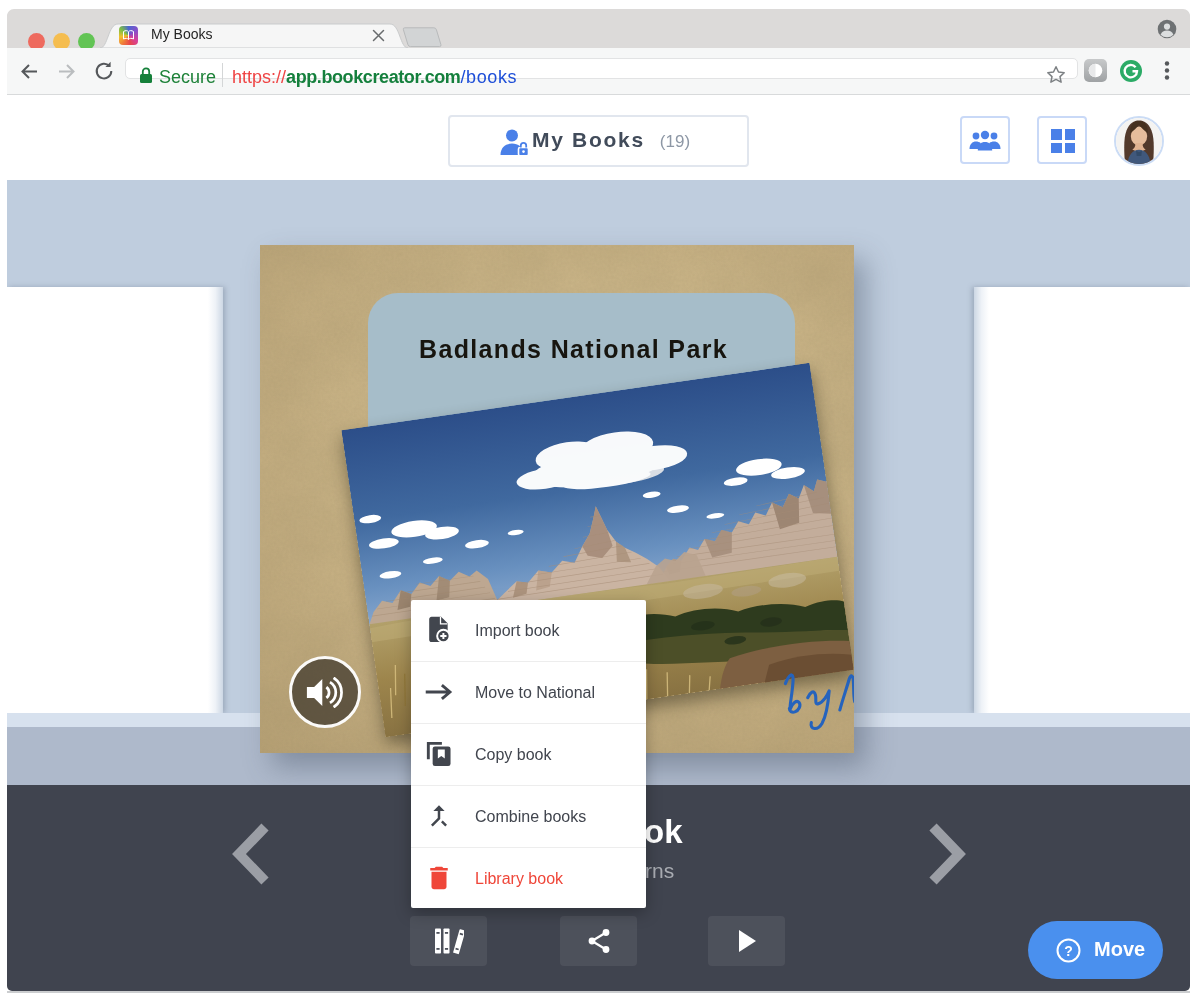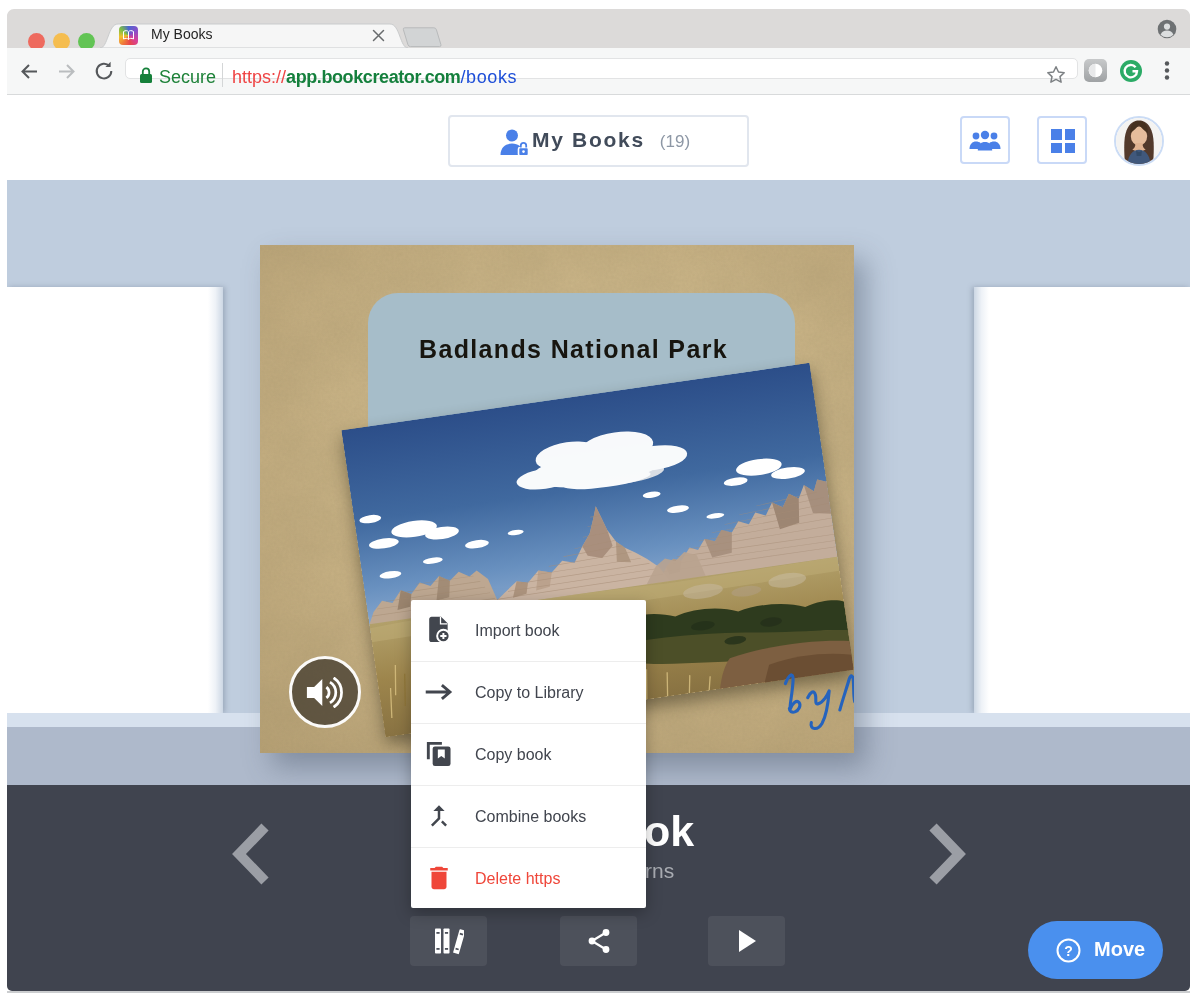--- a/index.html
+++ b/index.html
@@ -346,21 +346,21 @@
         <circle cx="16.8" cy="18.2" r="5.4" fill="#42464e" stroke="#fff" stroke-width="1.7"></circle>
         <path d="M16.8 15.5 V20.9 M14.1 18.2 H19.5" stroke="#fff" stroke-width="1.7"></path>
       </svg>
       <div class="abs mtxt">Import book</div>
     </div>
     <div class="abs msep" style="top:61px;"></div>
     <div class="abs mitem" style="top:62px;">
       <svg class="abs micon" viewBox="0 0 26 26">
         <path d="M1.5 13 H21 M15.5 7 L22.5 13 L15.5 19" fill="none" stroke="#42464e" stroke-width="2.5"></path>
       </svg>
-      <div class="abs mtxt">Copy to Library</div>
+      <div class="abs mtxt">Move to National</div>
     </div>
     <div class="abs msep" style="top:123px;"></div>
     <div class="abs mitem" style="top:124px;">
       <svg class="abs micon" viewBox="0 0 26 26">
         <path d="M2.5 2.5 H15.5 V5 H5 V17.5 H2.5 Z" fill="#42464e"></path>
         <rect x="7.5" y="6.5" width="15.5" height="17" rx="2" fill="#42464e"></rect>
         <path d="M12 9 H18 V17 L15 14.8 L12 17 Z" fill="#fff"></path>
       </svg>
       <div class="abs mtxt">Copy book</div>
     </div>
@@ -375,32 +375,32 @@
       <div class="abs mtxt">Combine books</div>
     </div>
     <div class="abs msep" style="top:247px;"></div>
     <div class="abs mitem" style="top:248px;">
       <svg class="abs micon" viewBox="0 0 26 26">
         <g transform="scale(1.0833)">
           <path d="M6 19 C6 20.1 6.9 21 8 21 H16 C17.1 21 18 20.1 18 19 V7 H6 Z" fill="#ef4639"></path>
           <path d="M19 4 H15.5 L14.5 3 H9.5 L8.5 4 H5 V6 H19 Z" fill="#ef4639"></path>
         </g>
       </svg>
-      <div class="abs mtxt" style="color:#ef4639;">Delete https</div>
+      <div class="abs mtxt" style="color:#ef4639;">Library book</div>
     </div>
   </div>
 
 <div class="abs" id="darkbar">
   <svg class="abs" style="left:222px; top:37px;" width="42" height="64" viewBox="0 0 42 64">
     <path d="M36 5 L10 32 L36 59" fill="none" stroke="#9b9ea5" stroke-width="10"></path>
   </svg>
   <svg class="abs" style="left:920px; top:37px;" width="42" height="64" viewBox="0 0 42 64">
     <path d="M6 5 L32 32 L6 59" fill="none" stroke="#9b9ea5" stroke-width="10"></path>
   </svg>
-  <div class="abs" style="left:637px; top:30px; font-size:43px; line-height:33px; font-weight:bold; color:#fff;">ok</div>
+  <div class="abs" style="left:637px; top:30px; font-size:33px; line-height:33px; font-weight:bold; color:#fff;">ok</div>
   <div class="abs" style="left:638px; top:75px; font-size:21px; line-height:21px; color:#a9acb2;">rns</div>
 
   <div class="abs dbtn" style="left:403px;">
     <svg class="abs" style="left:23px; top:11px;" width="31" height="28" viewBox="0 0 31 28">
       <rect x="2" y="1.5" width="6" height="25" rx="0.8" fill="#fff"></rect>
       <rect x="3.4" y="5" width="3.2" height="1.8" fill="#4d515b"></rect>
       <rect x="3.4" y="21" width="3.2" height="1.8" fill="#4d515b"></rect>
       <rect x="10.5" y="1.5" width="6" height="25" rx="0.8" fill="#fff"></rect>
       <rect x="11.9" y="5" width="3.2" height="1.8" fill="#4d515b"></rect>
       <rect x="11.9" y="21" width="3.2" height="1.8" fill="#4d515b"></rect>

